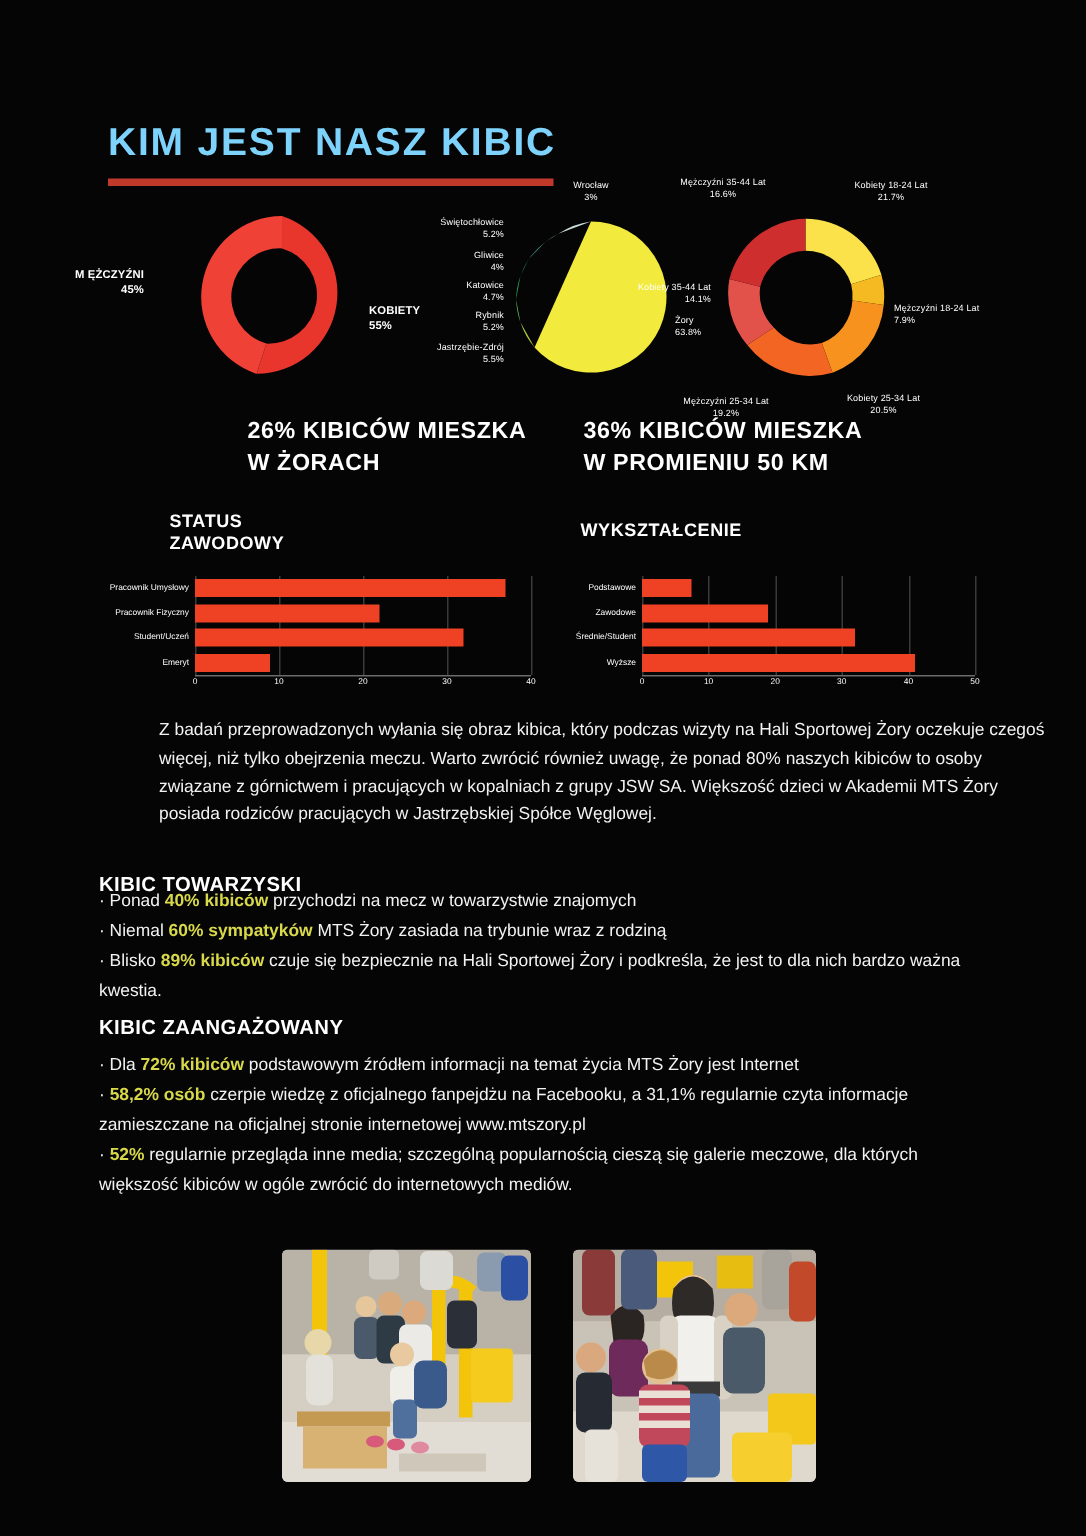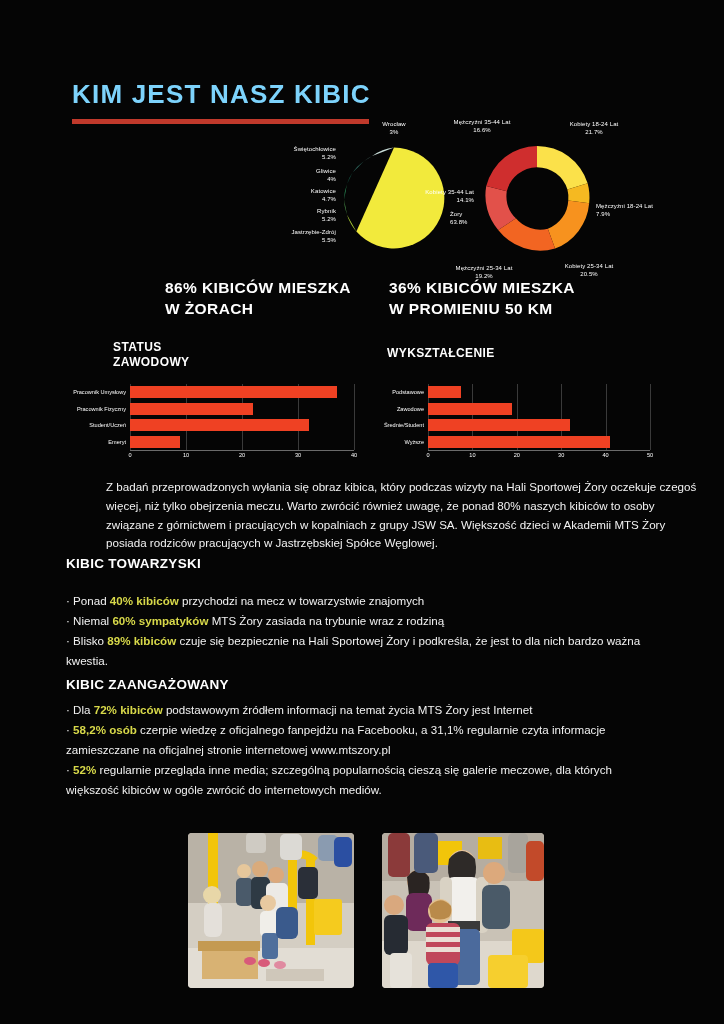--- a/index.html
+++ b/index.html
@@ -82,21 +82,21 @@
   .para {
     font-size:11.6px; line-height:1.62; color:#f2f2f2;
     font-family:"Liberation Sans", sans-serif;
   }
   #intro-para { top:478px; }
 
   .section-head {
     position:absolute; left:66px;
     font-size:13.5px; font-weight:bold; letter-spacing:0.3px; color:#ffffff;
   }
-  #head-towarzyski { top:556px; }
+  #head-towarzyski { top:582px; }
   #head-zaangazowany { top:677px; }
 
   .bullets { position:absolute; left:66px; width:594px; }
   #bullets-towarzyski { top:591px; }
   #bullets-zaangazowany { top:700px; }
   .bullet { font-size:11.6px; line-height:1.72; color:#f2f2f2; }
   .hl { color:#d8d94a; font-weight:bold; }
 
   
   .photo {
@@ -112,20 +112,34 @@
 
 <div class="page">
 
   <div class="title-wrap">
     <div class="main-title">KIM JEST NASZ KIBIC</div>
     <div class="title-rule"></div>
   </div>
 
   <div class="charts-row">
 
+    <div class="chart-block" id="donut-gender">
+      <svg viewBox="0 0 100 100" width="120" height="120">
+
+        <path d="M50 5 A45 45 0 0 1 35.9 92.7 L41.3 75.9 A27 27 0 0 0 50 23 Z" fill="#e8362c"></path>
+
+        <path d="M35.9 92.7 A45 45 0 0 1 50 5 L50 23 A27 27 0 0 0 41.3 75.9 Z" fill="#ef4136"></path>
+      </svg>
+      <div class="chart-label lg" style="left:-78px; top:40px; text-align:right;">
+        <span>M ĘŻCZYŹNI</span><br><span>45%</span>
+      </div>
+      <div class="chart-label lg" style="left:118px; top:64px; text-align:left;">
+        <span>KOBIETY</span><br><span>55%</span>
+      </div>
+    </div>
 
     <div class="chart-block" id="pie-cities">
       <svg viewBox="0 0 100 100" width="112" height="112">
 
         <path d="M50 5 A45 45 0 1 1 16.4 80.0 Z" fill="#f2ea3c"></path>
 
         <path d="M16.4 80.0 A45 45 0 0 1 8.0 65.0 Z" fill="#aed136"></path>
 
         <path d="M8.0 65.0 A45 45 0 0 1 5.4 51.5 Z" fill="#5cb85c"></path>
 
@@ -194,21 +208,21 @@
       </div>
       <div class="chart-label" style="left:-46px; top:-22px; width:100px;">
         <span>Mężczyźni 35-44 Lat</span><br><span>16.6%</span>
       </div>
     </div>
 
   </div>
 
   <div class="statements">
     <div class="stmt" id="stmt-left">
-      <span>86% KIBICÓW MIESZKA</span><br><span>W ŻORACH</span>
+      <span>26% KIBICÓW MIESZKA</span><br><span>W ŻORACH</span>
     </div>
     <div class="stmt" id="stmt-right">
       <span>36% KIBICÓW MIESZKA</span><br><span>W PROMIENIU 50 KM</span>
     </div>
   </div>
 
   <div class="bar-heading" id="head-status">
     <span>STATUS</span><br><span>ZAWODOWY</span>
   </div>
   <div class="bar-heading" id="head-edu">WYKSZTAŁCENIE</div>

